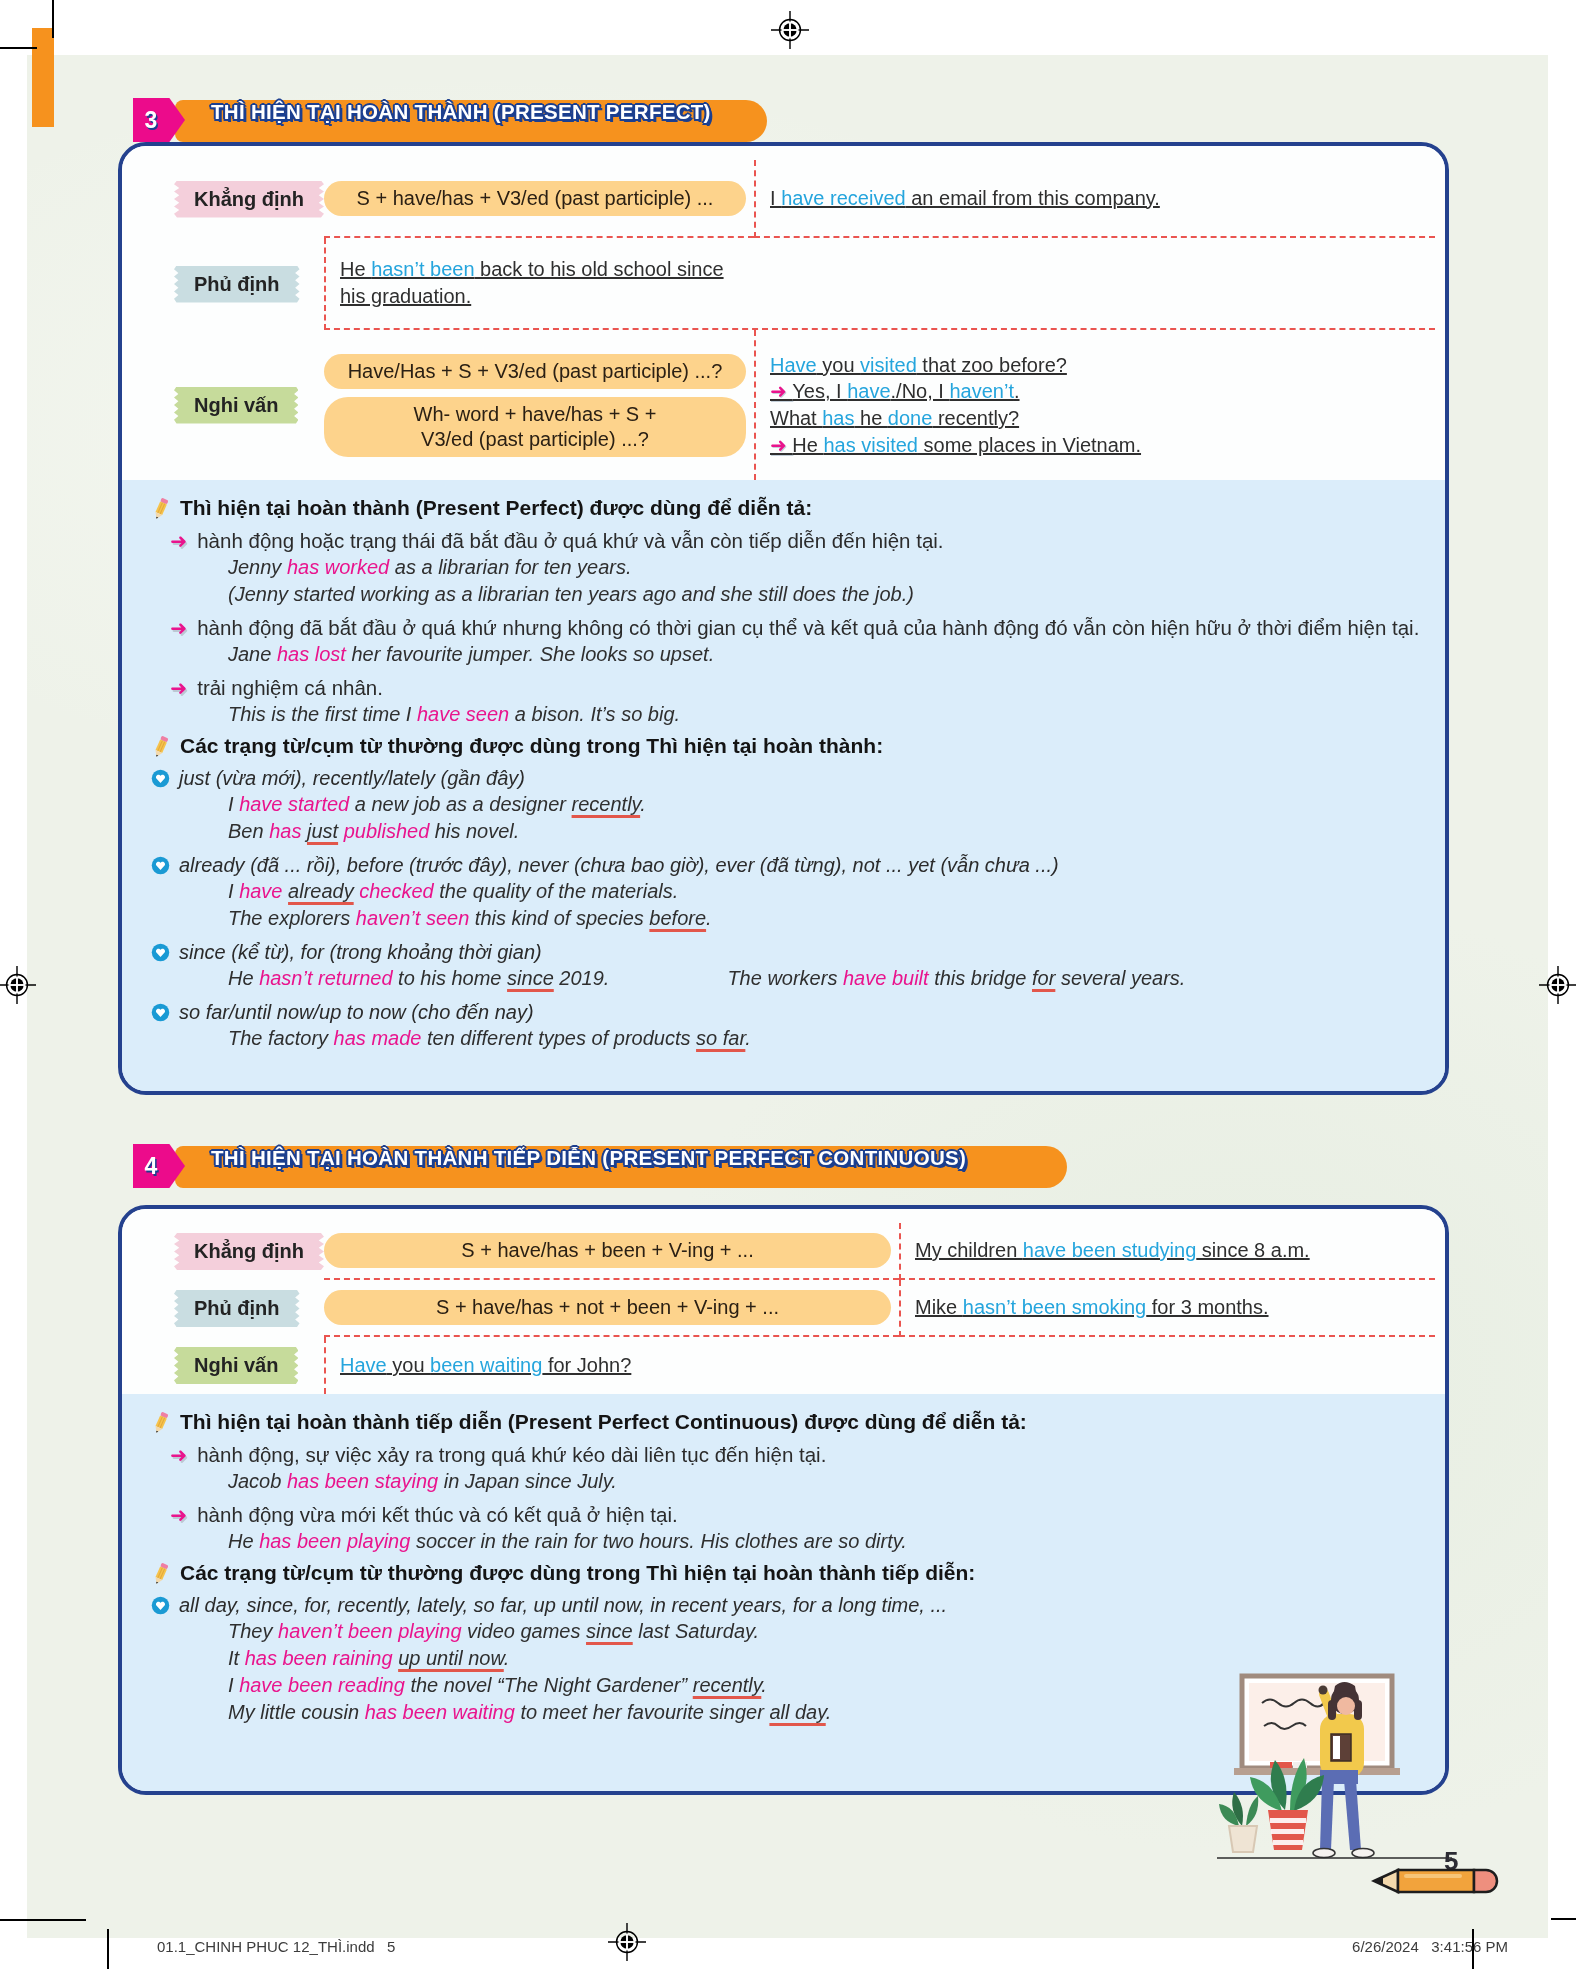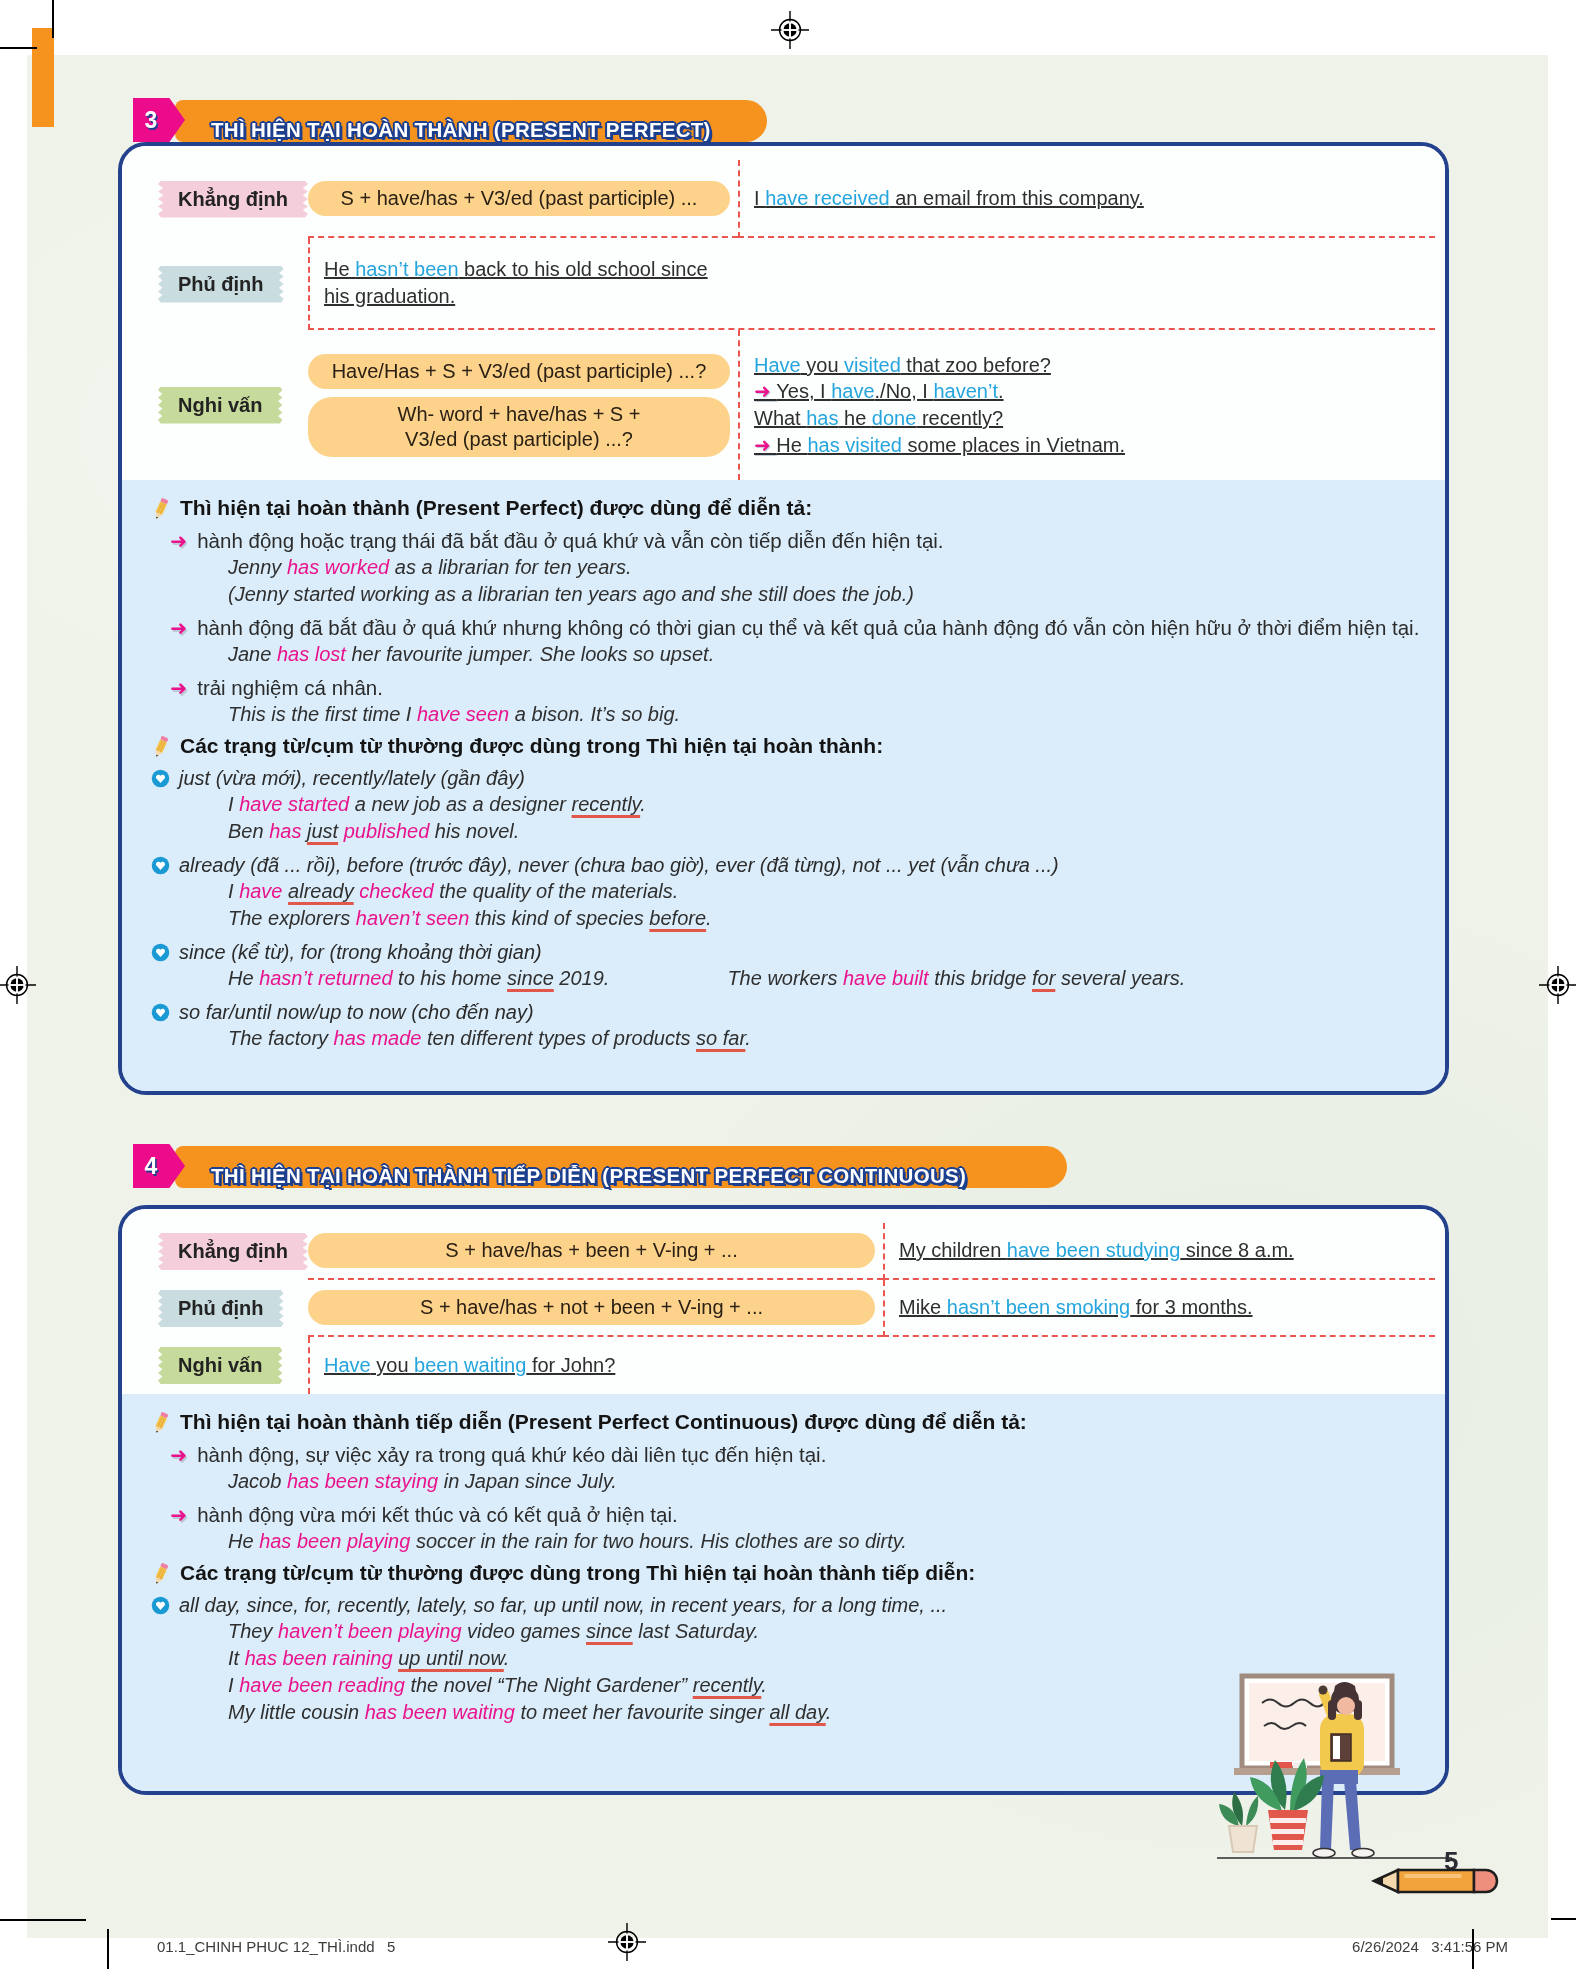--- a/index.html
+++ b/index.html
@@ -14,34 +14,34 @@
   .crop{position:absolute;background:#000;z-index:5;}
   .regmark{position:absolute;width:38px;height:38px;z-index:6;}
 
   
   .sec-badge{position:absolute;left:133px;width:52px;height:44px;z-index:3;
     clip-path:polygon(0 0,70% 0,100% 50%,70% 100%,0 100%);
     background:#ec0b8b;color:#fff;font-weight:800;font-size:23px;line-height:44px;
     text-align:center;padding-right:16px;box-sizing:border-box;
     text-shadow:1.5px 1.5px 0 #1c3f8f;}
   .banner{position:absolute;left:175px;height:42px;background:#f6921e;z-index:2;
-    border-radius:8px 21px 21px 8px;display:flex;align-items:flex-end;padding:0 10px 0 36px;box-sizing:border-box;}
+    border-radius:8px 21px 21px 8px;display:flex;align-items:flex-start;padding:0 10px 0 36px;box-sizing:border-box;}
   .banner-t{color:#fff;font-weight:800;font-size:20.5px;letter-spacing:.3px;white-space:nowrap;
     text-shadow:2px 0 0 #1c3f8f,-2px 0 0 #1c3f8f,0 2px 0 #1c3f8f,0 -2px 0 #1c3f8f,
       1.5px 1.5px 0 #1c3f8f,-1.5px 1.5px 0 #1c3f8f,1.5px -1.5px 0 #1c3f8f,-1.5px -1.5px 0 #1c3f8f,3px 3px 0 #1c3f8f;}
   .sec3 .sec-badge{top:98px;} .sec3 .banner{top:100px;width:592px;}
   .sec4 .sec-badge{top:1144px;} .sec4 .banner{top:1146px;width:892px;}
 
   
   .gbox{position:absolute;left:118px;width:1331px;border:4px solid #24418e;border-radius:28px;
         background:#fdfefe;overflow:hidden;display:flex;flex-direction:column;z-index:2;box-sizing:border-box;}
   .sec3 .gbox{top:142px;height:953px;}
   .sec4 .gbox{top:1205px;height:590px;}
 
-  .gtable{padding:14px 10px 0 36px;background:#fdfefe;}
+  .gtable{padding:14px 10px 0 52px;background:#fdfefe;}
   .trow{display:flex;align-items:stretch;}
   .sec3 .trow:nth-child(1){min-height:78px;} .sec3 .trow:nth-child(2){min-height:92px;} .sec3 .trow:nth-child(3){min-height:150px;}
   .sec4 .trow{min-height:57px;}
   .tlabel{width:150px;display:flex;align-items:center;flex:0 0 auto;}
   .tape{display:inline-block;padding:7px 20px;font-weight:700;font-size:20px;color:#232323;white-space:nowrap;
     clip-path:polygon(2% 0,98% 0,100% 10%,96.5% 20%,100% 30%,96.5% 40%,100% 50%,96.5% 60%,100% 70%,96.5% 80%,100% 90%,98% 100%,2% 100%,0 90%,3.5% 80%,0 70%,3.5% 60%,0 50%,3.5% 40%,0 30%,3.5% 20%,0 10%);}
   .tape-pink{background:#f4cfdb;} .tape-teal{background:#c9dde1;} .tape-green{background:#c6db9b;}
   .tformula{display:flex;flex-direction:column;justify-content:center;gap:8px;padding:9px 0;flex:0 0 auto;box-sizing:border-box;}
   .sec3 .tformula{width:430px;} .sec4 .tformula{width:575px;}
   .chip{background:#fdd38c;border-radius:24px;padding:5px 14px;margin-right:8px;font-weight:400;font-size:20px;

